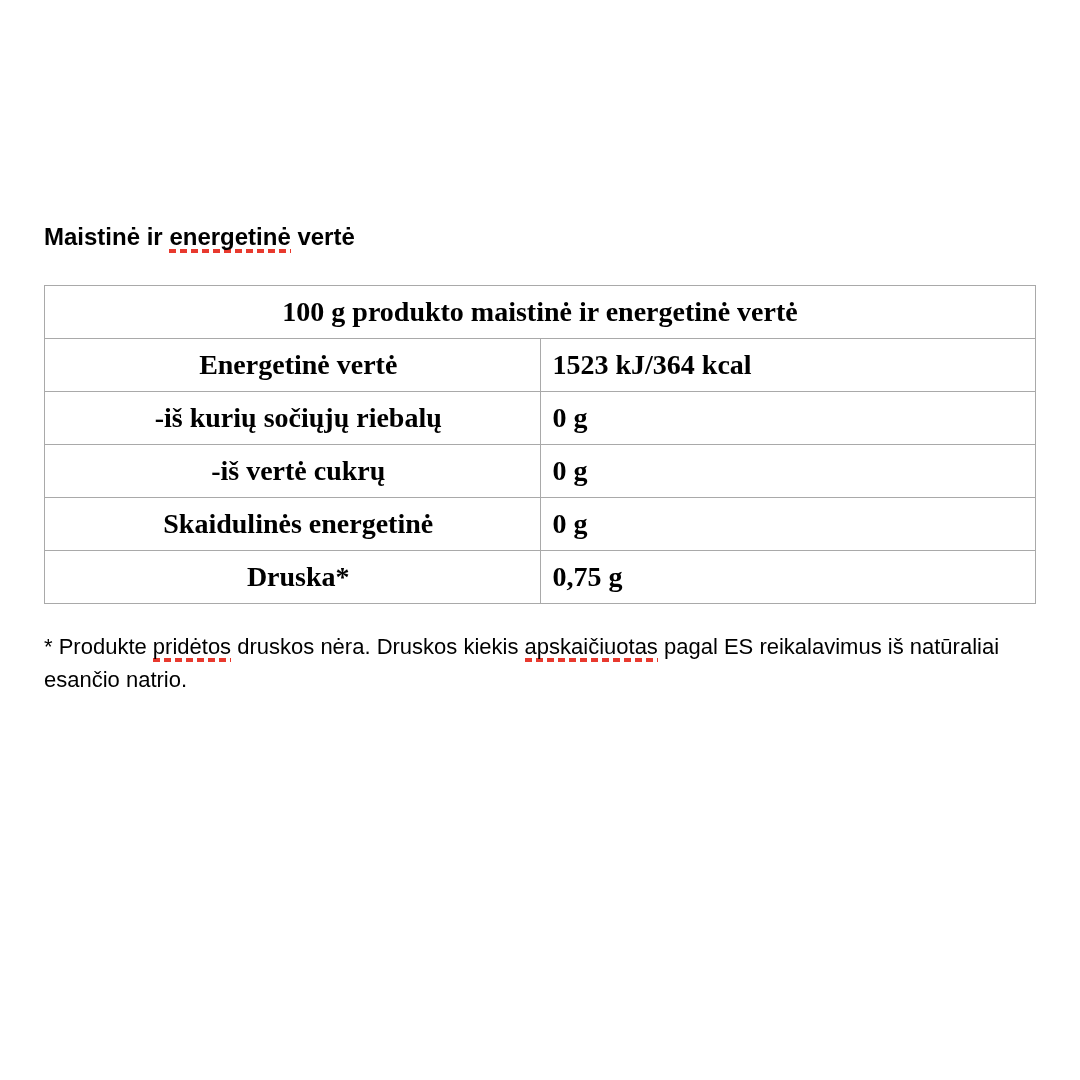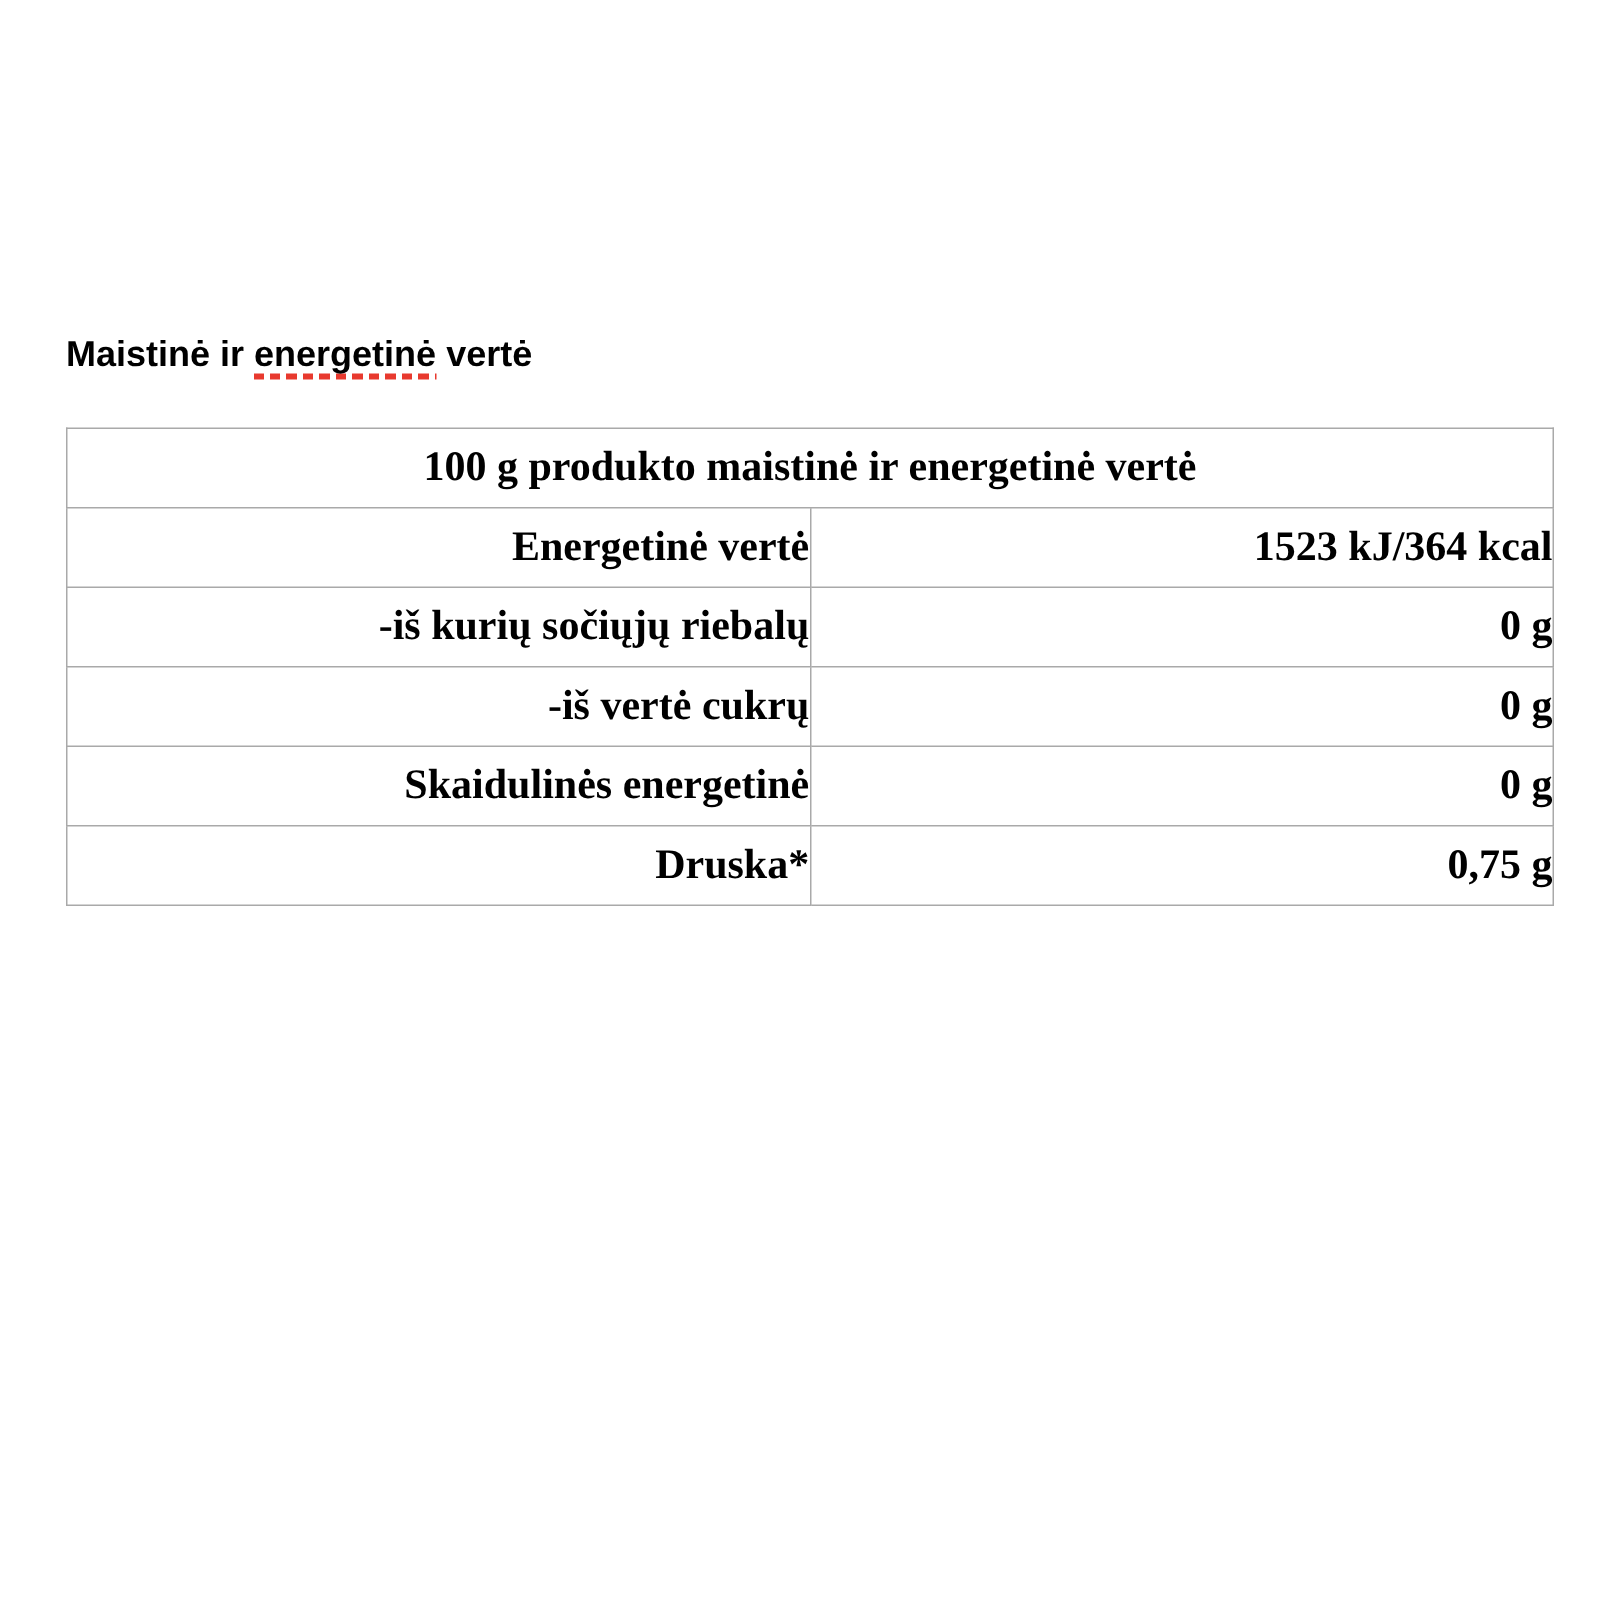--- a/index.html
+++ b/index.html
@@ -53,26 +53,26 @@
     height:53px;
     vertical-align:middle;
     font-weight:700;
   }
   table.nutrition th{
     text-align:center;
   }
   table.nutrition td.cell-label{
     width:502px;
     padding-left:12px;
-    text-align:right;
+    text-align:center;
   }
   table.nutrition td.cell-value{
     width:490px;
     padding-left:12px;
-    text-align:right;
+    text-align:left;
   }
   .footnote{
     width:992px;
     margin-top:26px;
     font-family:"Liberation Sans",sans-serif;
     font-size:22px;
     line-height:33px;
     font-weight:400;
   }
 </style>
@@ -106,14 +106,15 @@
           <td class="cell-label">Skaidulinės energetinė</td>
           <td class="cell-value">0 g</td>
         </tr>
         <tr>
           <td class="cell-label">Druska*</td>
           <td class="cell-value">0,75 g</td>
         </tr>
       </tbody>
   </table>
 
+  <p class="footnote"><span>* Produkte </span><span class="spell">pridėtos</span><span> druskos nėra. Druskos kiekis </span><span class="spell">apskaičiuotas</span><span> pagal ES reikalavimus iš natūraliai esančio natrio.</span></p>
 
 </div>
 
 </body></html>

